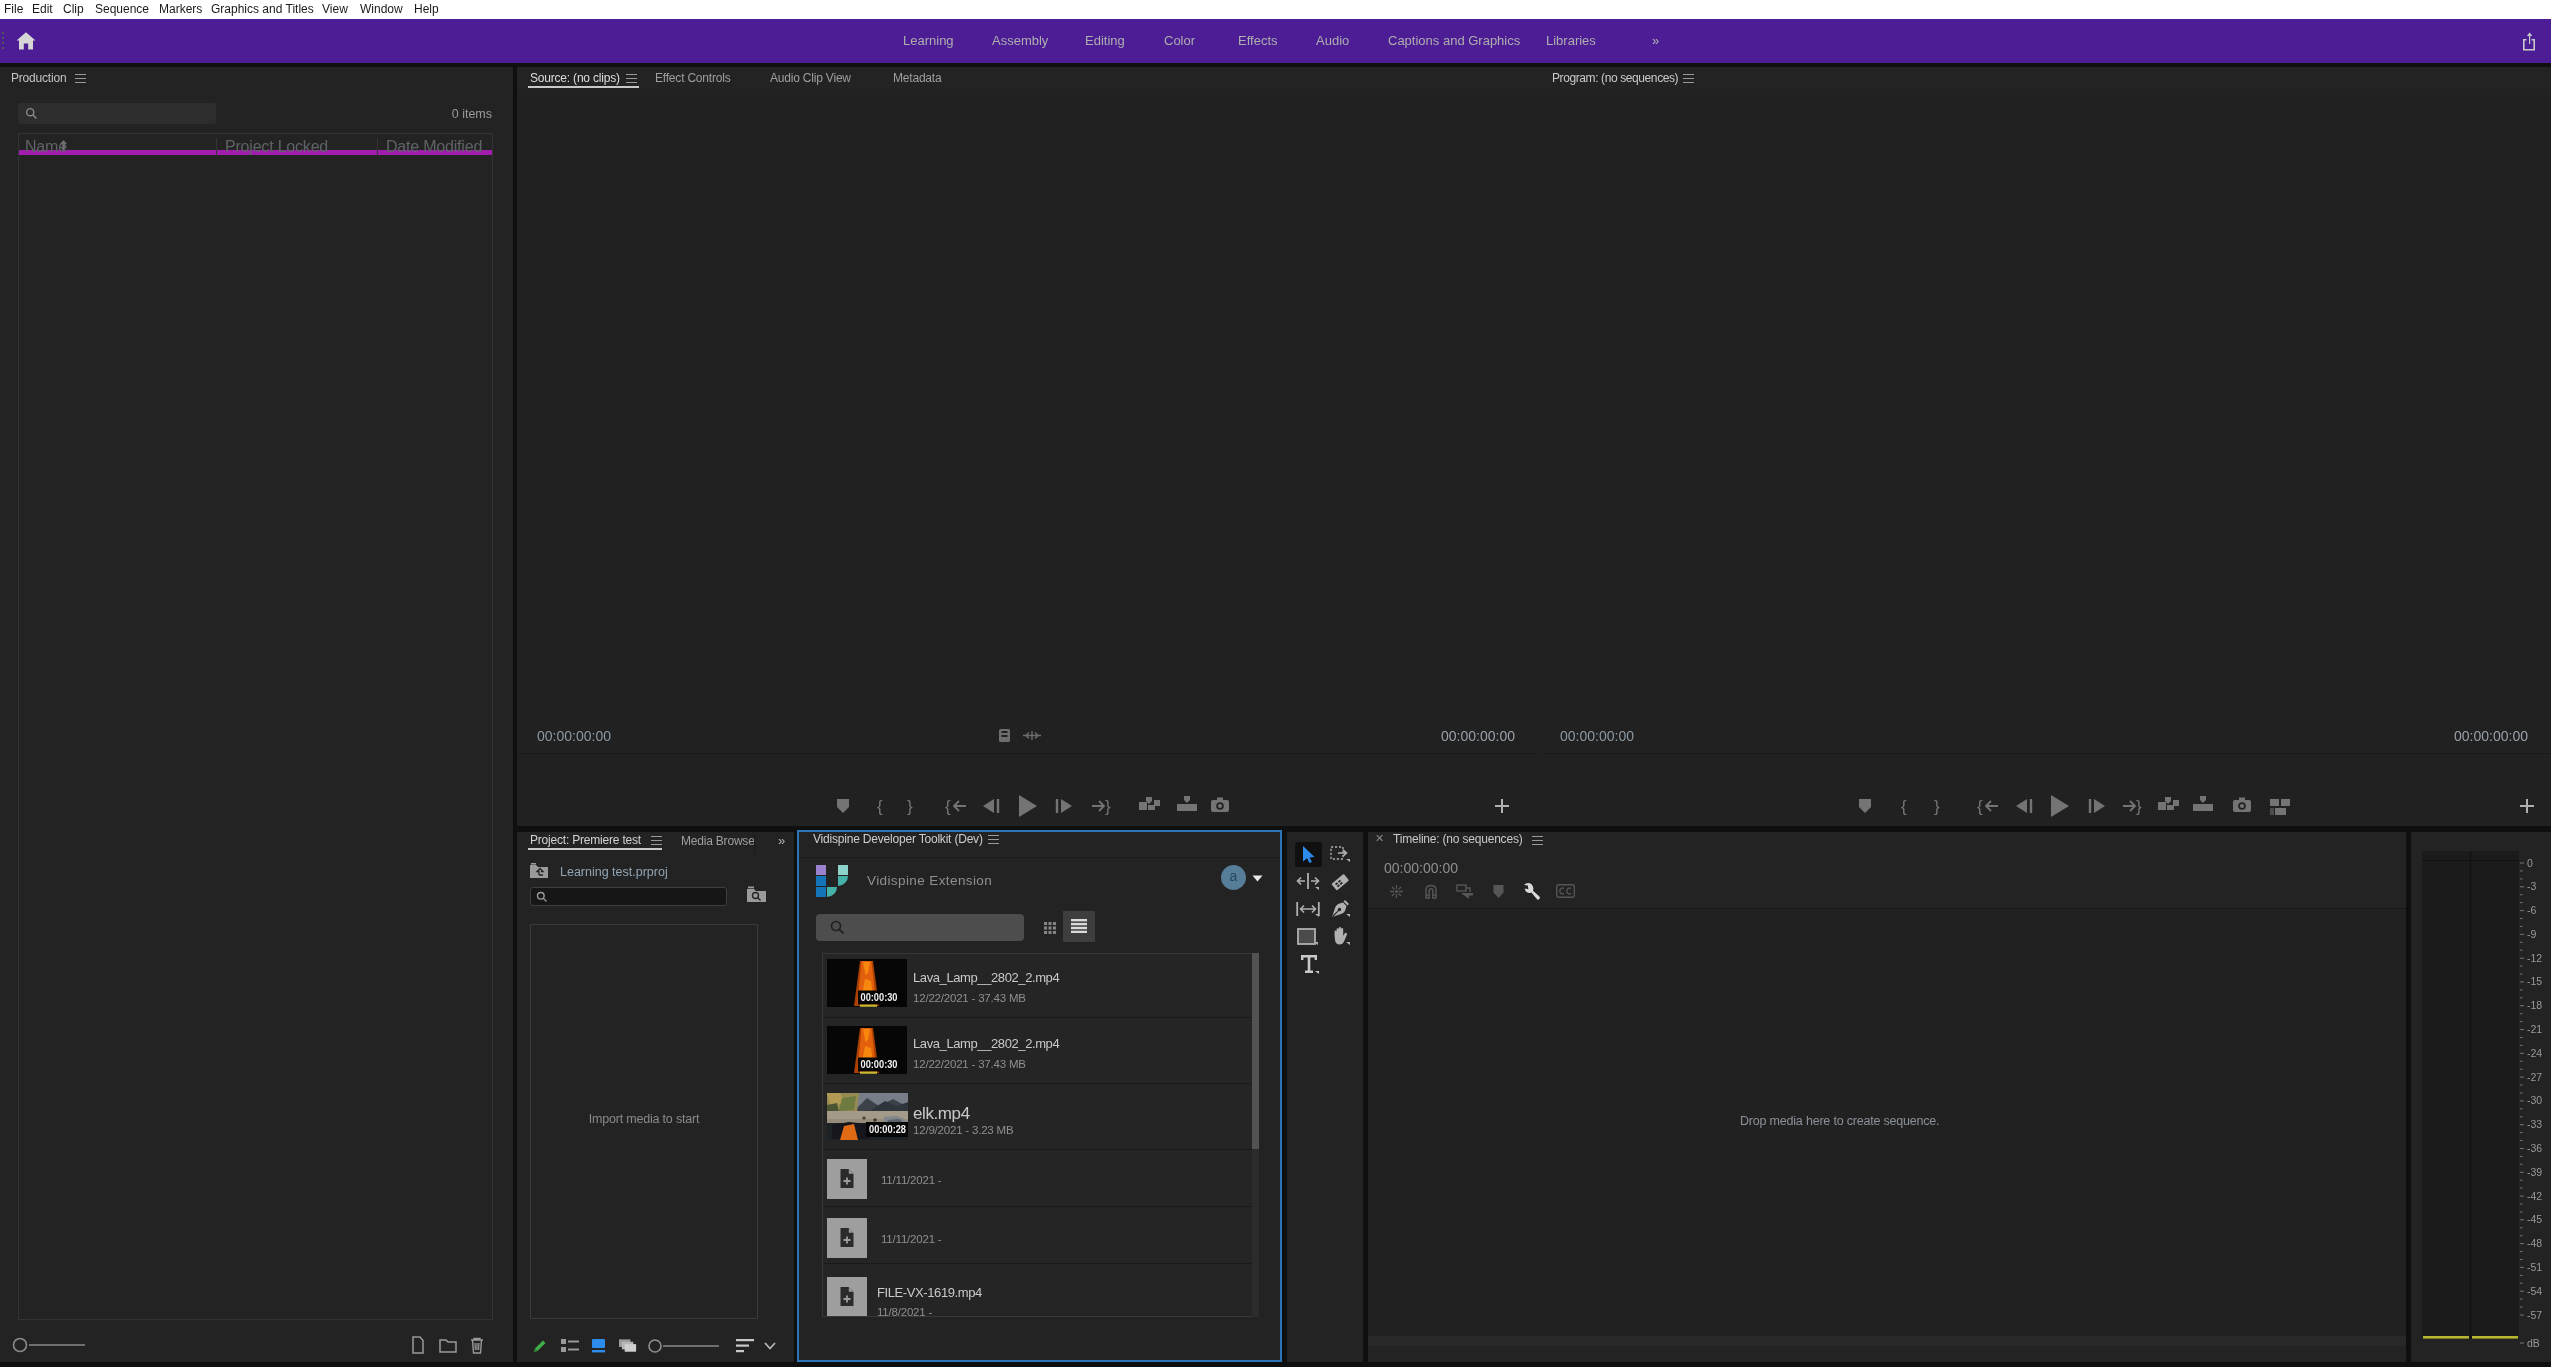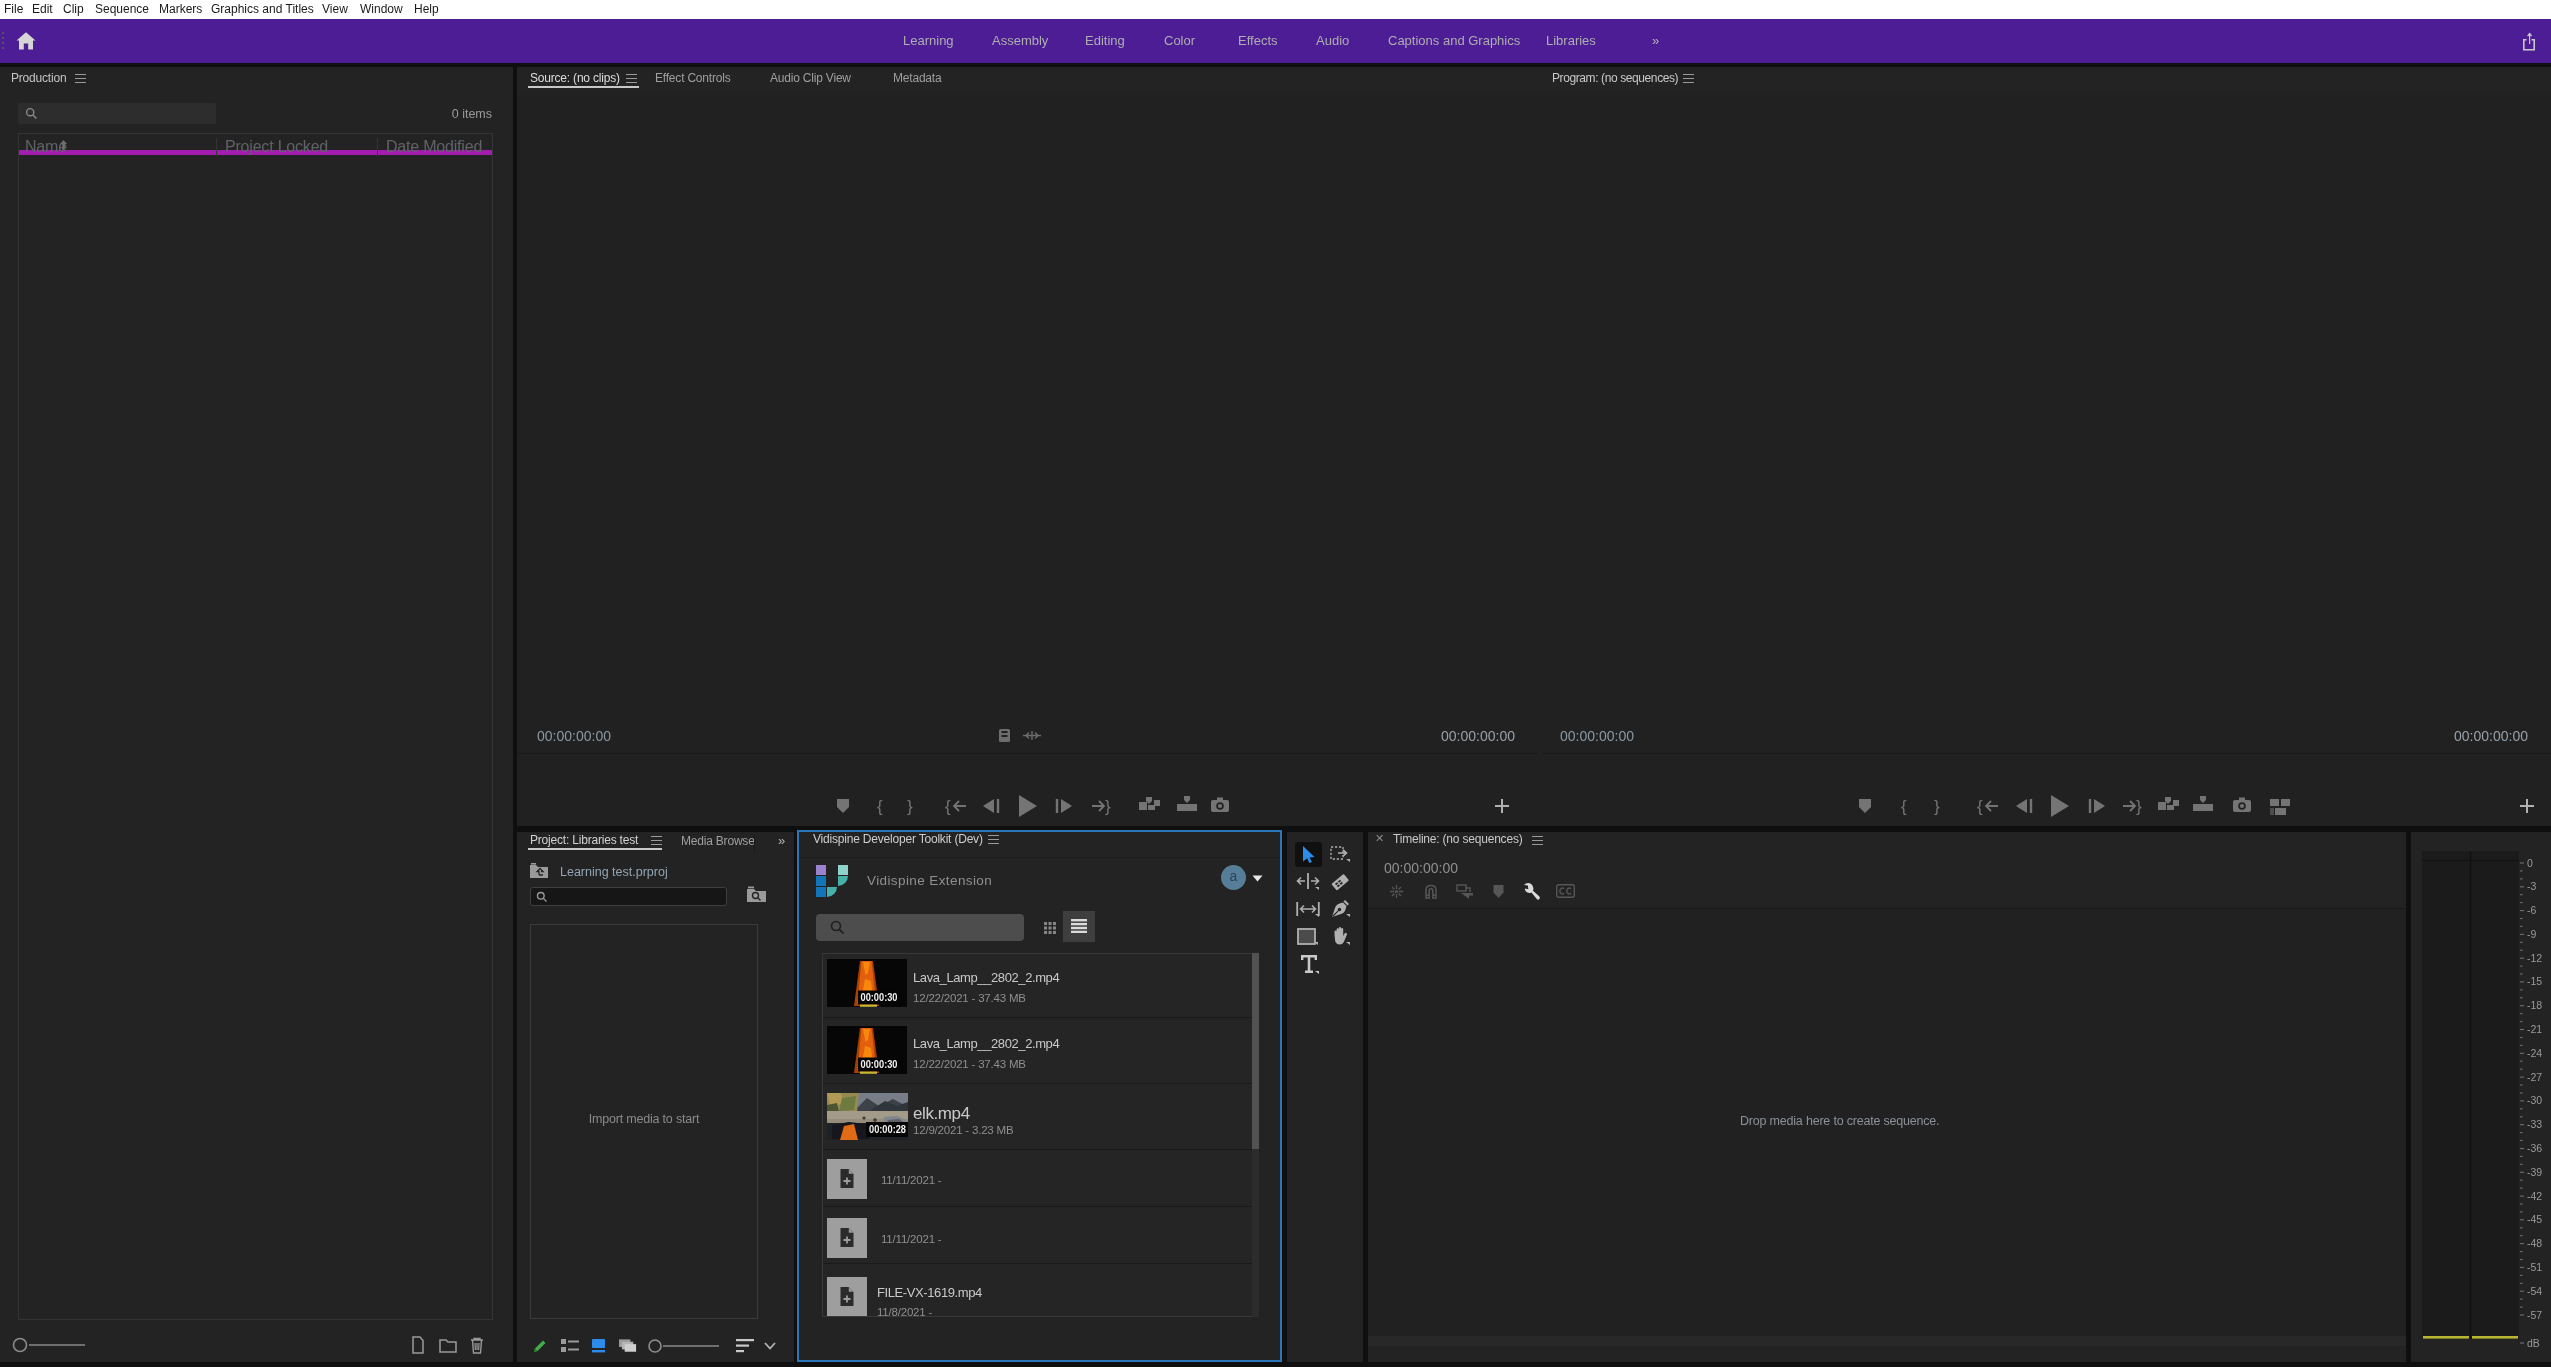--- a/index.html
+++ b/index.html
@@ -185,21 +185,21 @@
           <rect x="727" y="12" width="9" height="7" fill="#747474"></rect>
           <rect x="738" y="12" width="9" height="7" fill="#747474"></rect>
           <rect x="732" y="21" width="11" height="7" fill="#747474"></rect>
           <rect x="727" y="21" width="4" height="7" fill="#4c4c4c"></rect>
           <path d="M984 12 V26 M977 19 H991" stroke="#b0b0b0" stroke-width="2"></path>
         </svg>
       </div>
   </div>
 
   <div class="panel" id="project" style="left:517px;top:832px;width:277px;height:530px;">
-    <div class="abs" style="left:13px;top:1px;font-size:12px;letter-spacing:-0.2px;color:#d2d2d2;">Project: Libraries test</div>
+    <div class="abs" style="left:13px;top:1px;font-size:12px;letter-spacing:-0.2px;color:#d2d2d2;">Project: Premiere test</div>
     <span class="hamb" style="position:absolute;left:134px;top:4px;"></span>
     <div class="abs" style="left:11px;top:16px;width:134px;height:2.2px;background:#c8c8c8;"></div>
     <div class="abs tabtxt" style="left:164px;top:2px;width:73px;overflow:hidden;white-space:nowrap;">Media Browser</div>
     <div class="abs" style="left:237px;top:2px;width:1px;height:20px;background:#1a1a1a;"></div>
     <div class="abs" style="left:261px;top:1px;color:#b5b5b5;font-size:13px;">»</div>
 
     <svg class="abs" style="left:13px;top:31px;" width="18" height="15" viewBox="0 0 18 15">
       <path d="M0 2 L6 2 L8 4 L18 4 L18 15 L0 15 Z" fill="#9a9a9a"></path>
       <rect x="1" y="0" width="5" height="1.6" fill="#9a9a9a"></rect>
       <path d="M9 12 L9 8.5 L7 8.5 L10 5.5 L13 8.5 L11 8.5 M9 12 L13 12" fill="none" stroke="#232323" stroke-width="1.3"></path>

